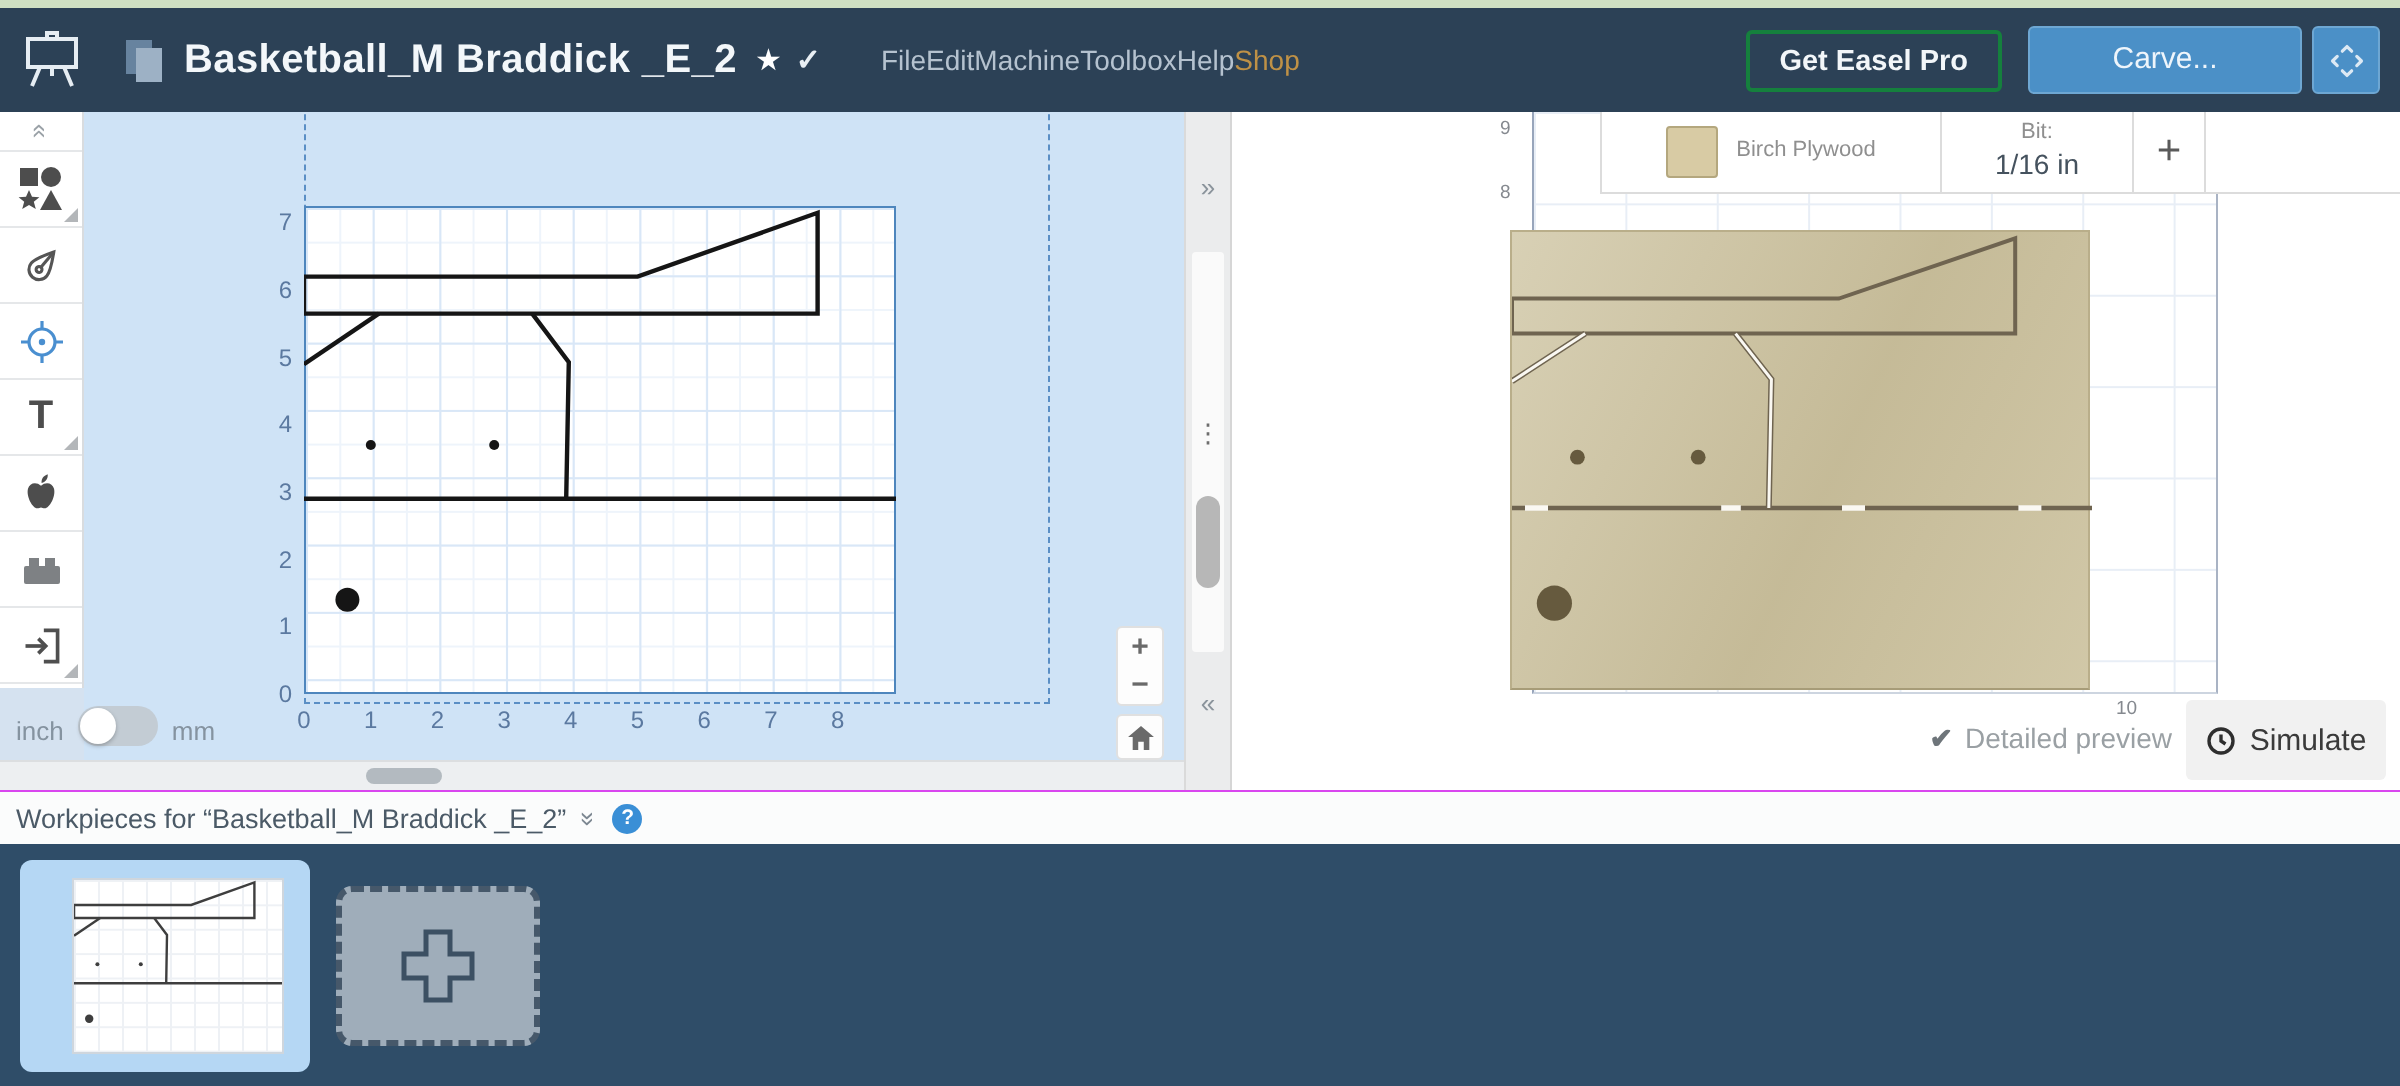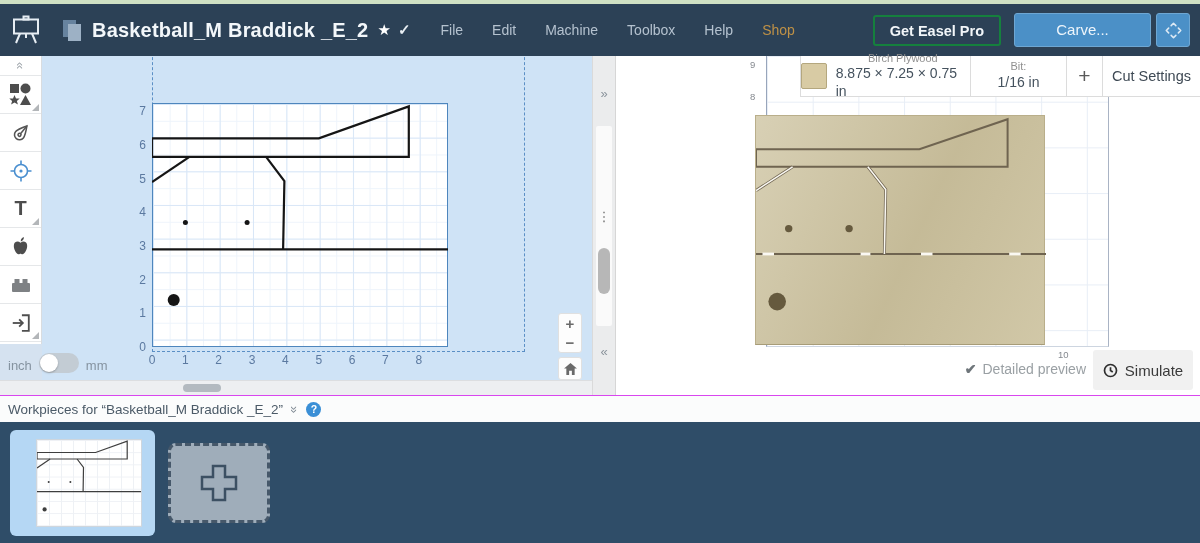--- a/index.html
+++ b/index.html
@@ -9,21 +9,21 @@
 
   
   #top-strip { position:absolute; left:0; top:0; width:1200px; height:4px; background:#cfe0c3; }
   #topbar { position:absolute; left:0; top:4px; width:1200px; height:52px; background:#2c4156;
             display:flex; align-items:center; padding:0 10px; }
   #logo { width:32px; height:30px; flex:0 0 auto; }
   #doc-icon { margin-left:20px; flex:0 0 auto; }
   #title { margin-left:10px; color:#f3f7fa; font-size:20px; font-weight:700; letter-spacing:.2px; white-space:nowrap; }
   #star-icon { margin-left:9px; color:#ffffff; font-size:15px; }
   #check-icon { margin-left:7px; color:#e9eff4; font-size:15px; font-weight:700; }
-  #menu { display:flex; gap:29px; margin-left:30px; }
+  #menu { display:flex; margin-left:30px; }
   #menu span { color:#b5c2cf; font-size:14px; cursor:default; }
   #menu span.accent { color:#bf9146; }
   #topbar-right { margin-left:auto; display:flex; align-items:center; gap:13px; }
   #btn-pro { height:31px; padding:0 15px; background:transparent; border:2px solid #15803d;
              border-radius:3px; color:#f2f6f9; font-size:14.5px; font-weight:700; line-height:29px; }
   #btn-carve { width:137px; height:34px; background:#4b90c7; border:1px solid #6ea7d3; border-radius:3px;
                color:#eef5fb; font-size:15px; text-align:center; line-height:32px; }
   #btn-expand { width:34px; height:34px; background:#4b90c7; border:1px solid #6ea7d3; border-radius:3px;
                 display:flex; align-items:center; justify-content:center; margin-left:-8px; }
 
@@ -314,31 +314,29 @@
             <circle cx="93.1" cy="112.6" r="3.7" fill="#665a3e"></circle>
             <circle cx="21.2" cy="185.6" r="8.8" fill="#665a3e"></circle>
           </svg>
       </div>
 
       <div id="preview-toolbar">
         <div class="pt-sec" id="sec-material">
           <div id="mat-swatch"></div>
           <div class="two-line">
             <span class="lab-sm">Birch Plywood</span>
-            <span class="lab-lg">8.875 × 7.25 × 0.75 in</span>
           </div>
         </div>
         <div class="pt-sec" id="sec-bit">
           <div class="two-line">
             <span class="lab-sm">Bit:</span>
             <span class="lab-lg">1/16 in</span>
           </div>
         </div>
         <div class="pt-sec" id="sec-plus">+</div>
-        <div class="pt-sec" id="sec-cut">Cut Settings</div>
       </div>
 
       <div id="detailed">
         <span class="chk">✔</span><span>Detailed preview</span>
       </div>
       <button id="btn-simulate">
         <svg width="15" height="15" viewBox="0 0 16 16" fill="none" stroke="#2e2e2e" stroke-width="1.8">
           <circle cx="8" cy="8" r="6.4"></circle>
             <path d="M8 4.5 V8 L10.4 9.6"></path>
         </svg>

